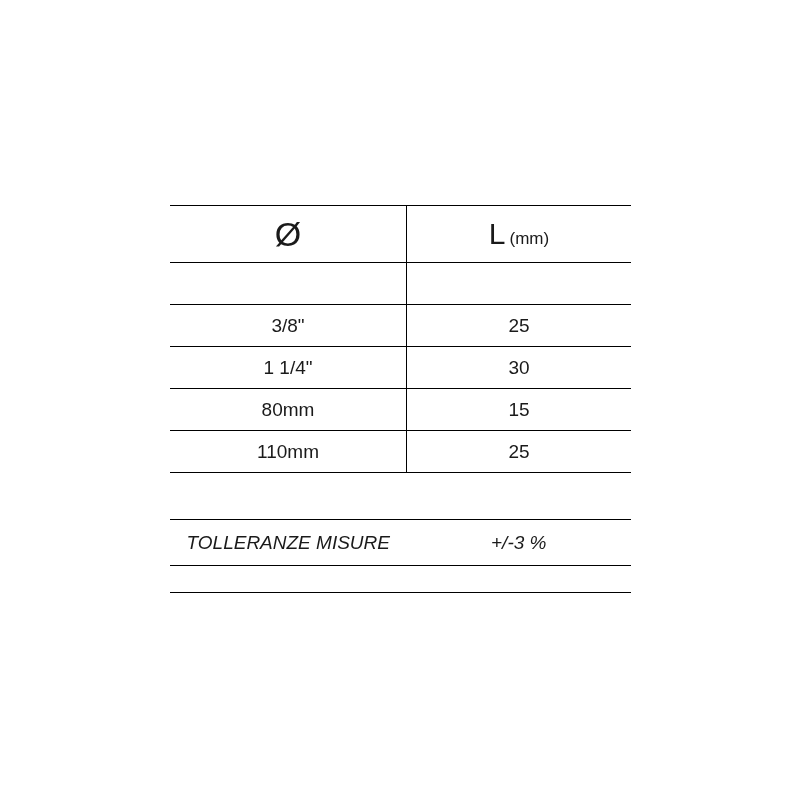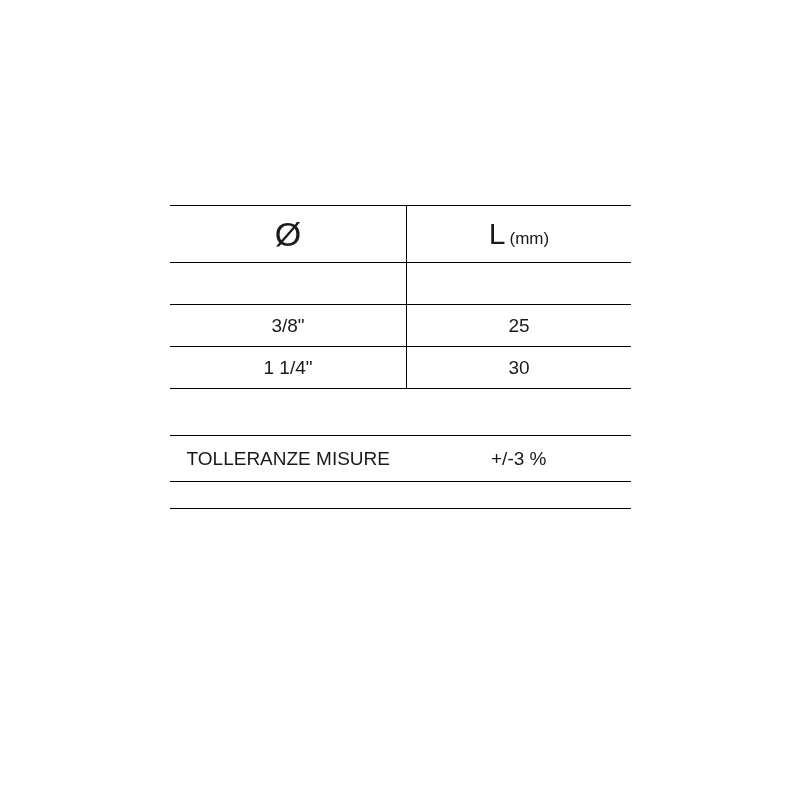--- a/index.html
+++ b/index.html
@@ -74,20 +74,21 @@
   }
 
   
   tr.gap-row td {
     height: 46px;
   }
 
   
   tr.tol-row td {
     height: 45px;
+    font-style: italic;
   }
   .tol-label {
     font-size: 19px;
   }
   .tol-value {
     font-size: 19px;
   }
 
   
   tr.foot-row td {
@@ -119,20 +120,28 @@
       </tr>
 
       <tr class="data-row">
         <td class="col-left div">3/8"</td>
         <td class="col-right">25</td>
       </tr>
       <tr class="data-row">
         <td class="col-left div">1 1/4"</td>
         <td class="col-right">30</td>
       </tr>
+      <tr class="data-row">
+        <td class="col-left div">80mm</td>
+        <td class="col-right">15</td>
+      </tr>
+      <tr class="data-row">
+        <td class="col-left div">110mm</td>
+        <td class="col-right">25</td>
+      </tr>
 
       <tr class="gap-row">
         <td class="col-left"></td>
         <td class="col-right"></td>
       </tr>
 
       <tr class="tol-row">
         <td class="col-left tol-label">TOLLERANZE MISURE</td>
         <td class="col-right tol-value">+/-3 %</td>
       </tr>

